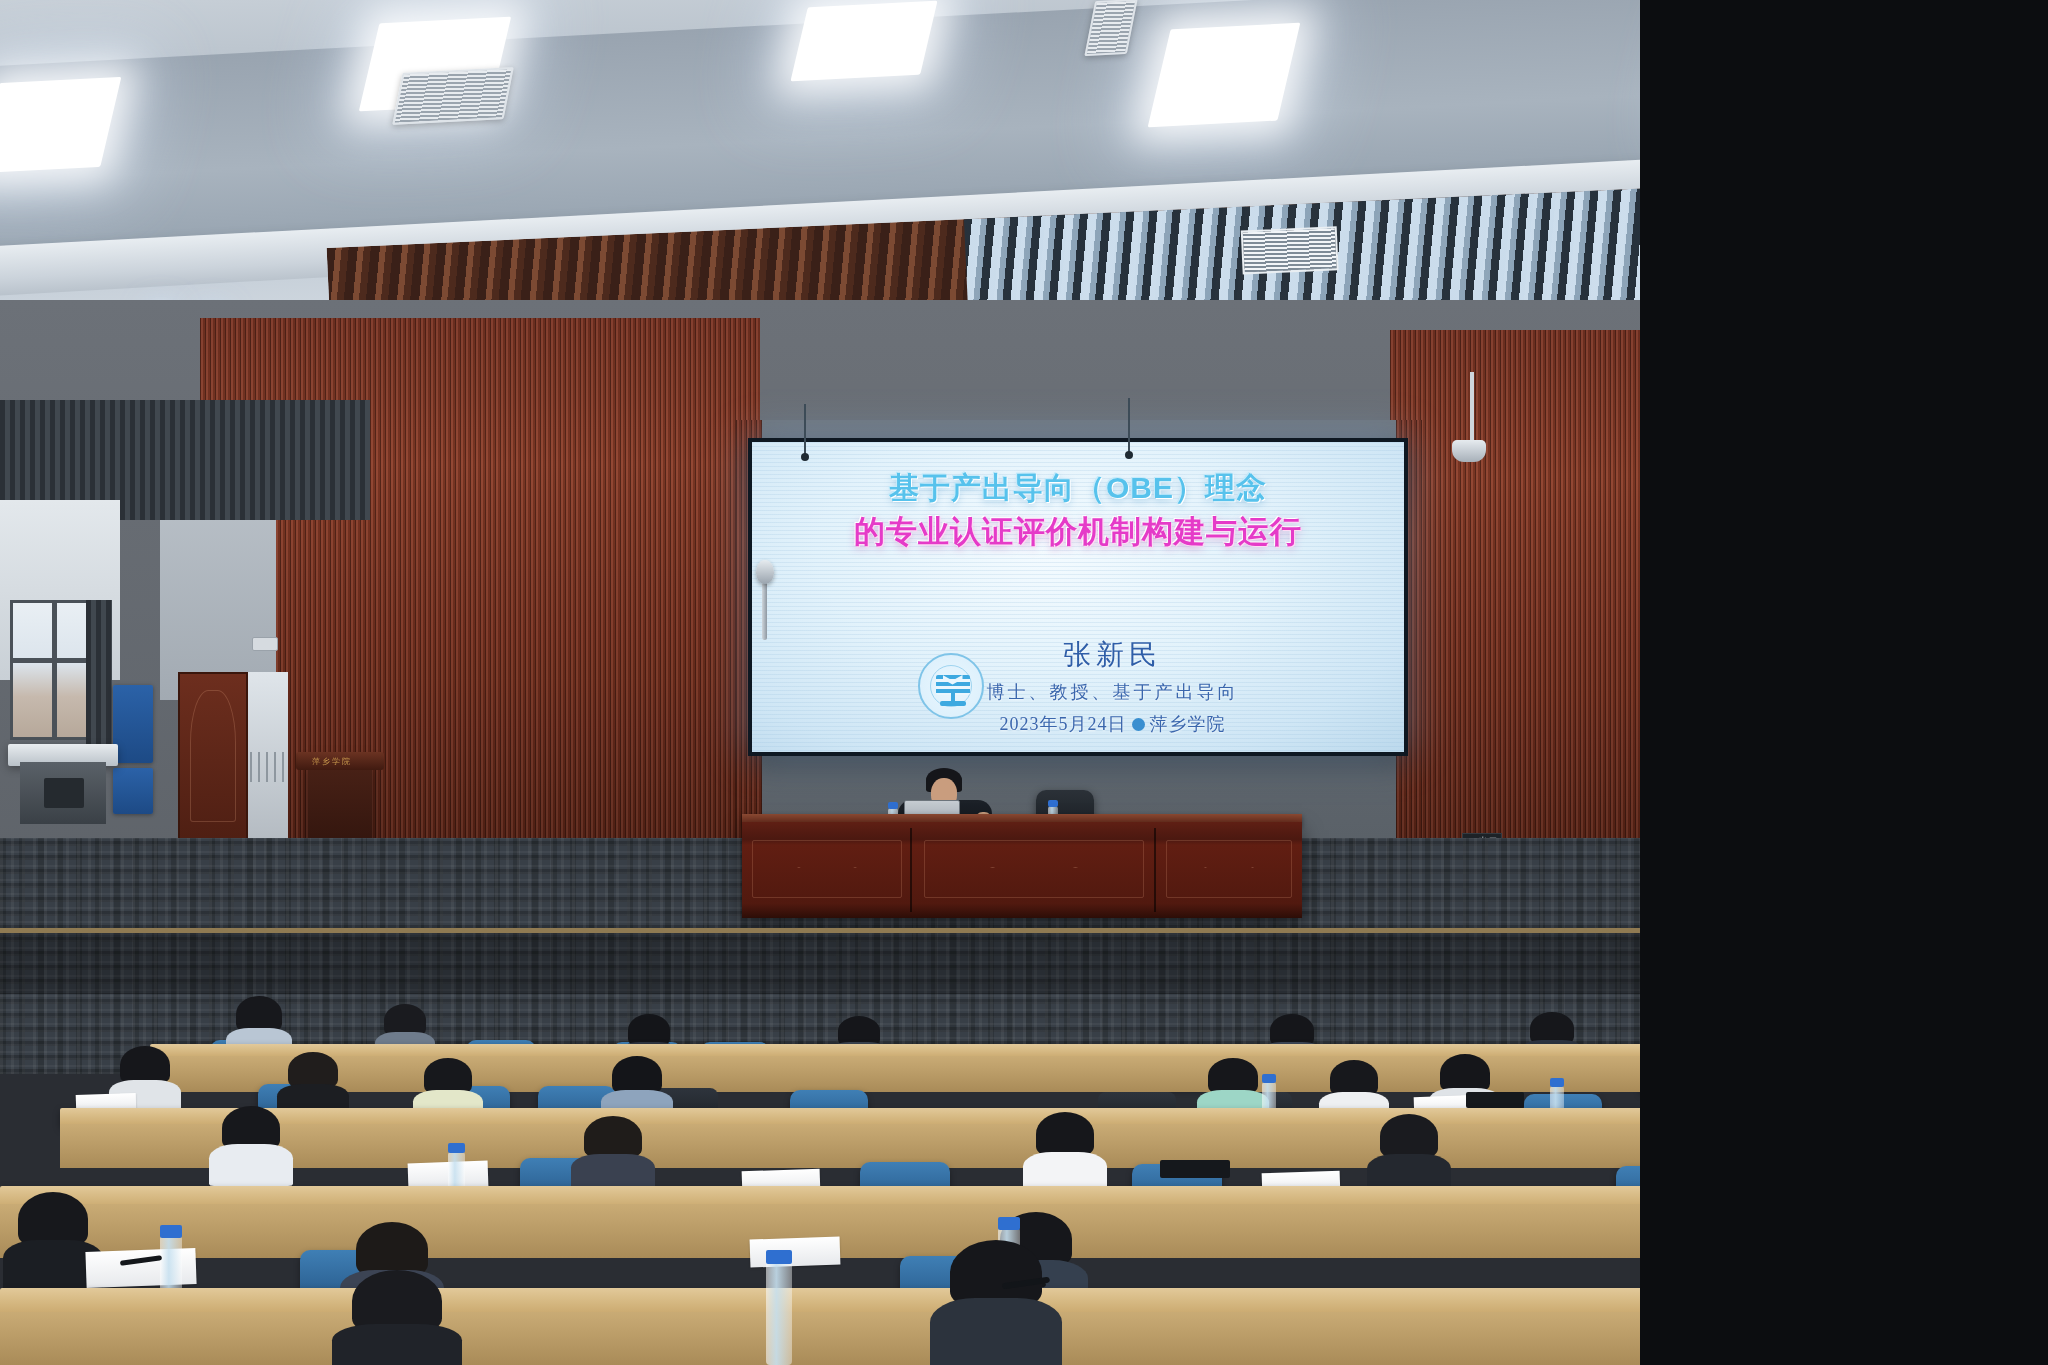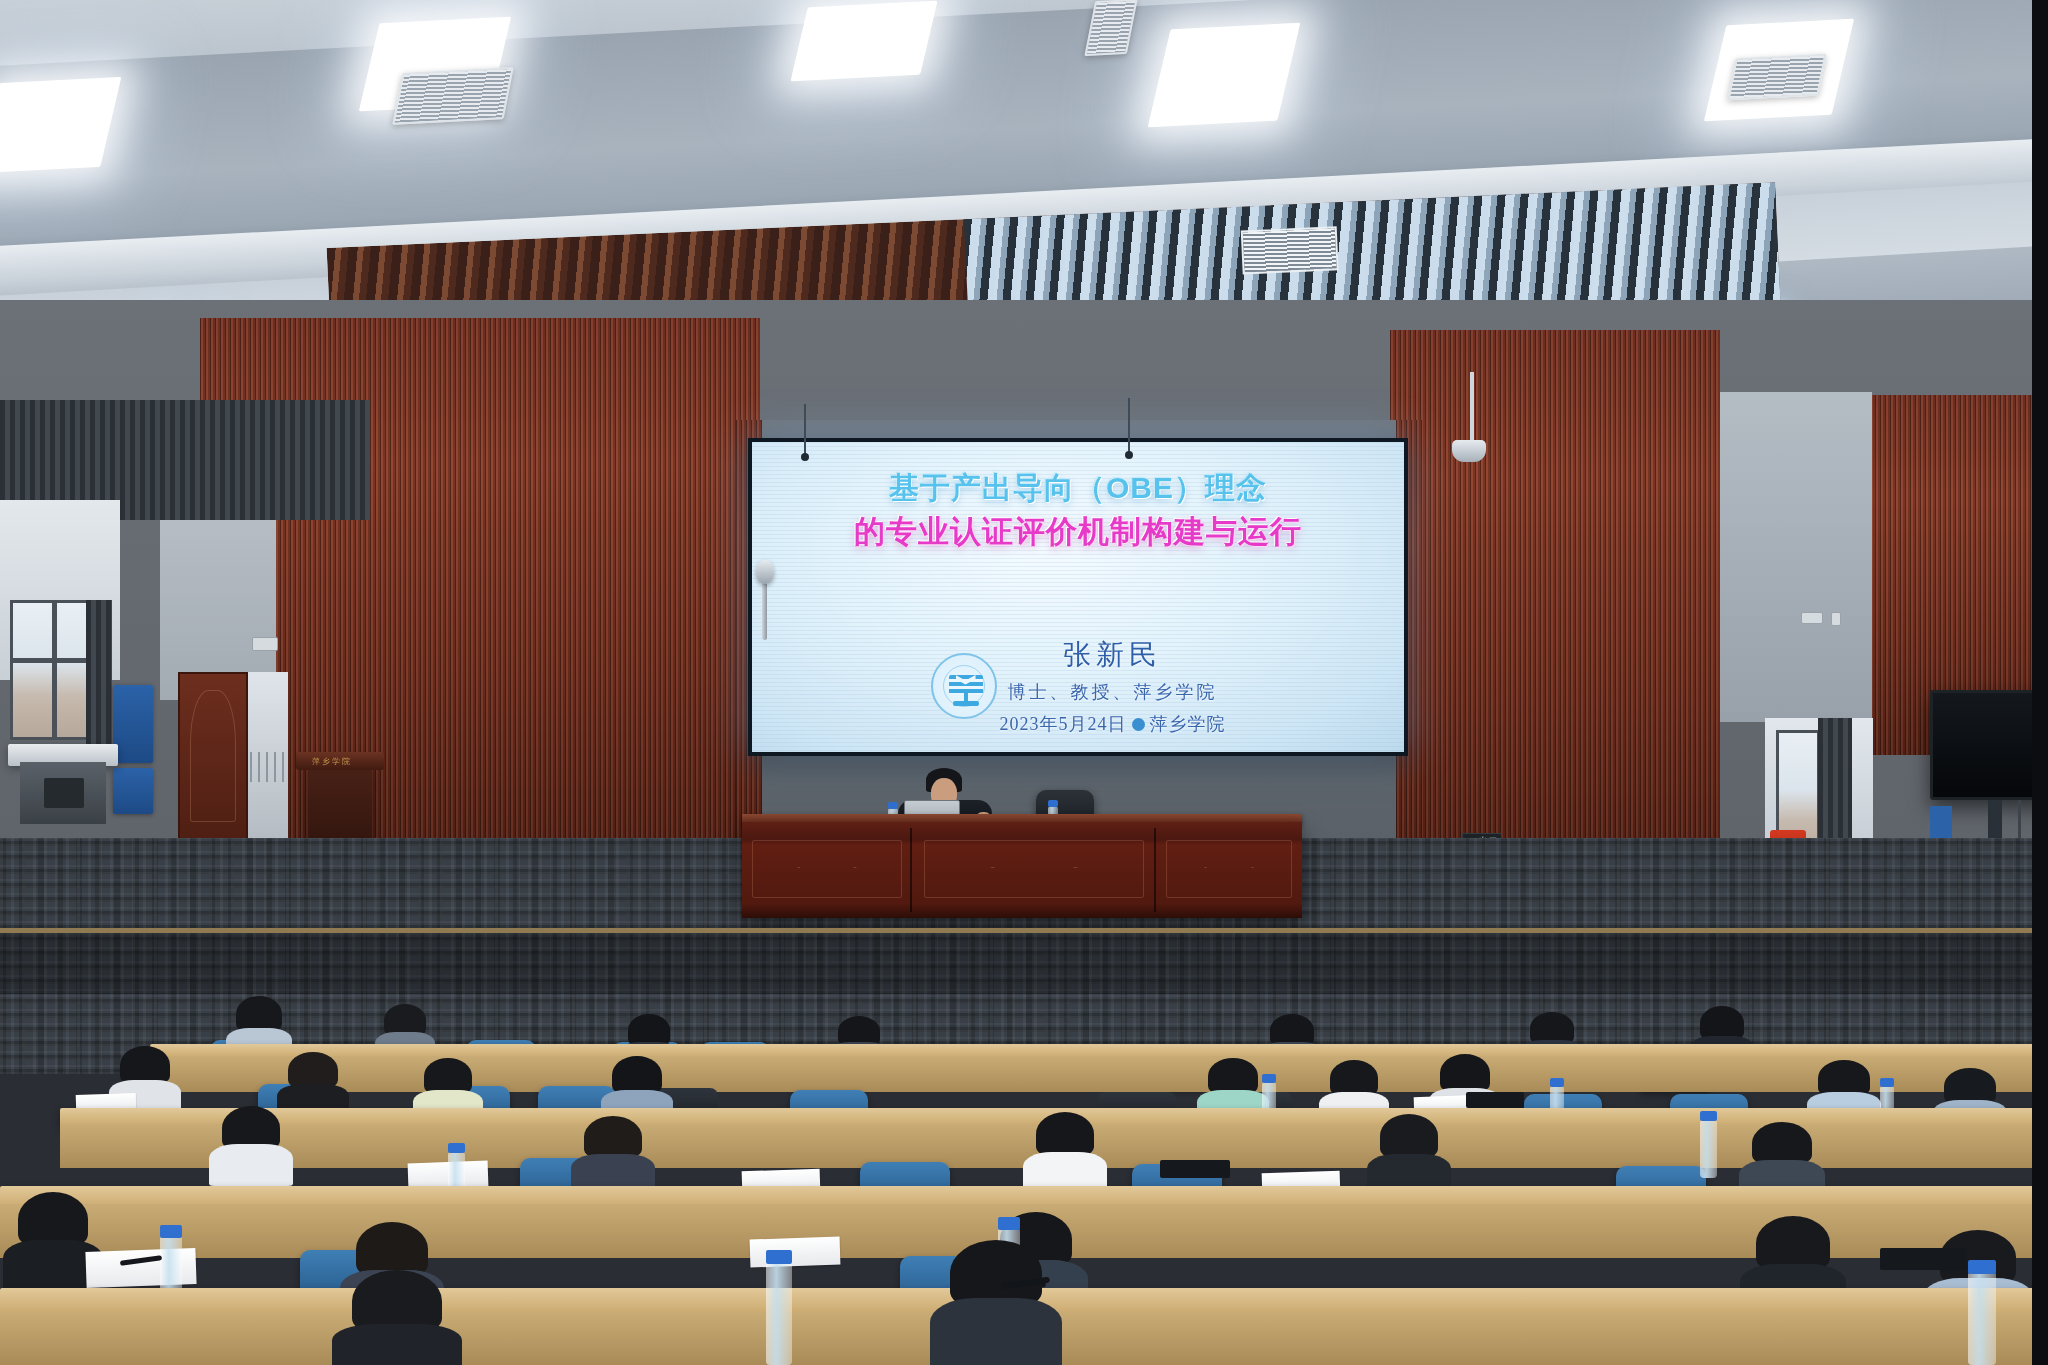--- a/index.html
+++ b/index.html
@@ -3,21 +3,21 @@
 <meta charset="utf-8">
 <title>Lecture Hall Photo</title>
 <style>
   * { box-sizing: border-box; margin: 0; padding: 0; }
   html, body {
     background: #0c0d10;
     font-family: "Liberation Sans", sans-serif;
   }
   #scene {
     position: relative;
-    width: 2032px;
+    width: 1640px;
     height: 1365px;
     overflow: hidden;
     background: #2a2d33;
   }
   .abs { position: absolute; }
 
   
   #ceiling {
     left: 0; top: 0; width: 2048px; height: 420px;
     background: linear-gradient(180deg,#b9c2cb 0%, #aab4bf 35%, #c3ccd4 60%, #d3dae0 100%);
@@ -500,21 +500,21 @@
 
       <div class="slide-lower">
         <div class="slide-logo">
           <div class="logo-book"></div>
           <div class="logo-chev"></div>
           <div class="logo-stem"></div>
           <div class="logo-base"></div>
         </div>
         <div class="slide-textcol">
           <div class="slide-name">张新民</div>
-          <div class="slide-role">博士、教授、萍乡学院</div>
+          <div class="slide-role">博士、教授、基于产出导向</div>
           <div class="slide-meta">
             <span>2023年5月24日</span><span class="meta-dot"></span><span>萍乡学院</span>
           </div>
         </div>
       </div>
     </div>
   </div>
 
   <div class="wire abs" style="left:804px; top:404px; height:50px;"></div>
   <div class="wire abs" style="left:1128px; top:398px; height:54px;"></div>

